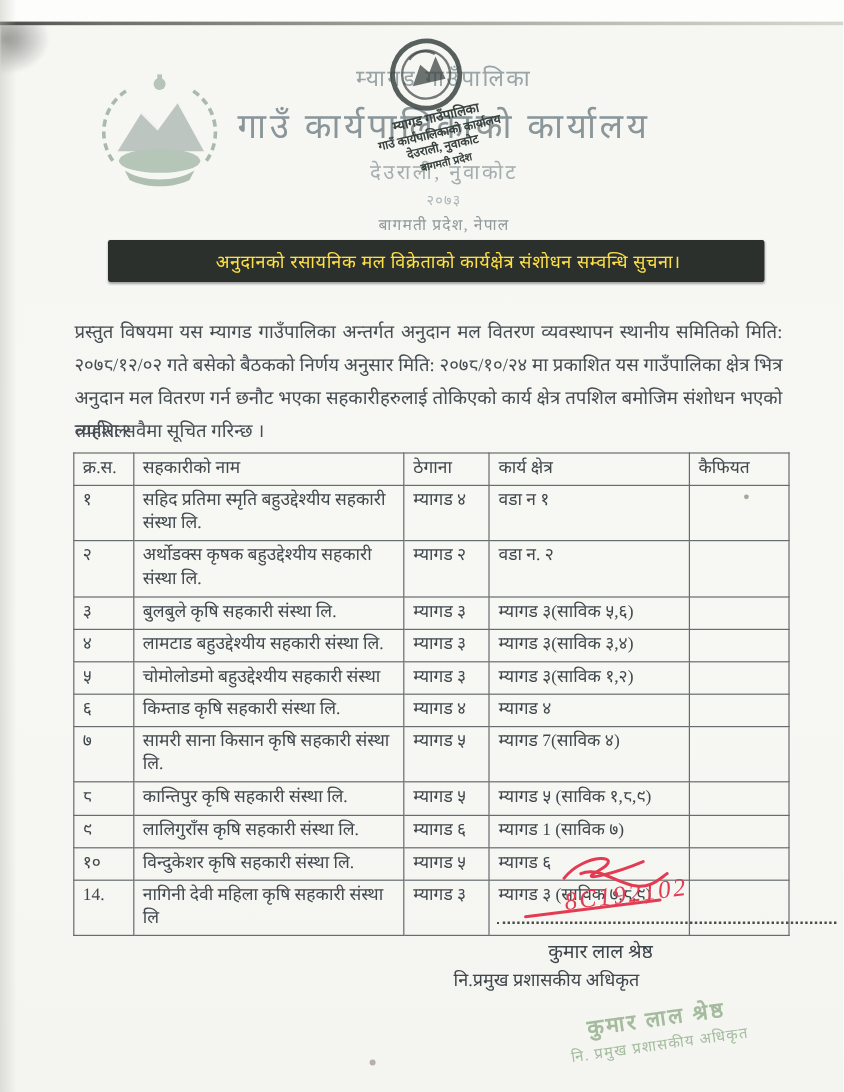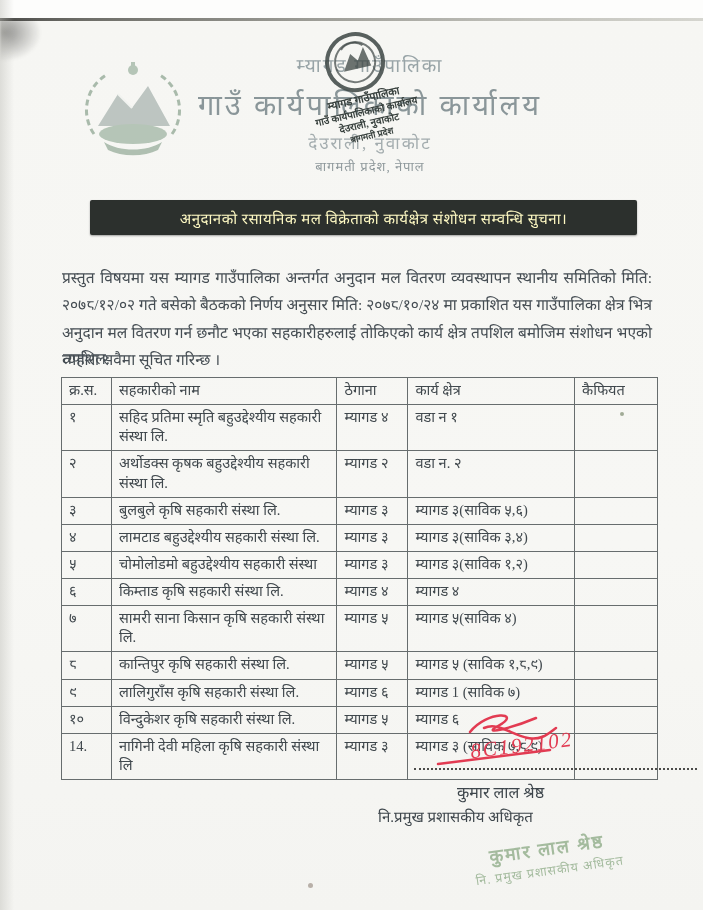--- a/index.html
+++ b/index.html
@@ -22,21 +22,21 @@
   .lh .year{font-size:12px;color:#aeb6b8;margin-top:4px;letter-spacing:1px;}
   .lh .prov{font-size:13px;color:#8f999c;margin-top:3px;letter-spacing:1px;}
   
   .stamp-top{position:absolute;left:280px;top:30px;width:170px;height:150px;transform:rotate(-13deg);color:#39423f;}
   .stamp-top .seal{display:block;margin:0 auto;}
   .stamp-top .l{text-align:center;font-weight:bold;line-height:1.25;}
   .s1{font-size:11px;} .s2{font-size:10px;} .s3{font-size:10px;} .s4{font-size:9px;}
   
   .titlebar{position:absolute;left:90px;top:200px;width:547px;height:35px;background:#2c302d;border-radius:2px;
     box-shadow:0 1px 2px rgba(0,0,0,.35);display:flex;align-items:center;justify-content:center;}
-  .titlebar span{color:#fef9c3;font-size:15px;letter-spacing:.5px;margin-left:20px;}
+  .titlebar span{color:#fde047;font-size:15px;letter-spacing:.5px;margin-left:20px;}
   
   .para{position:absolute;left:62px;top:264px;width:590px;font-size:15.5px;line-height:1.76;text-align:justify;color:#454d53;}
   .details{position:absolute;left:63px;top:347px;font-size:15.5px;color:#454d53;}
   
   table.coops{position:absolute;left:61px;top:377px;width:597px;border-collapse:collapse;font-size:14.5px;color:#40484d;}
   table.coops td,table.coops th{border:1px solid #676d6e;padding:3px 7px 4px 7px;vertical-align:top;text-align:left;font-weight:normal;line-height:1.32;margin-left:48px;}
   
   .sig-scribble{position:absolute;left:432px;top:708px;width:250px;height:64px;}
   .sig-hand{position:absolute;left:470px;top:733px;transform:rotate(-7deg);font-size:21px;font-style:italic;color:#e23b52;letter-spacing:2px;}
   .dotline{position:absolute;left:414px;top:752px;width:283px;height:16px;border-bottom:2px dotted #4c4c4a;}
@@ -69,20 +69,21 @@
       <path d="M30 86 C 45 96, 73 96, 88 86 L84 94 C 70 101, 48 101, 34 94 Z" fill="#7f9a84"></path>
       <circle cx="59" cy="14" r="5" fill="#8aa58f"></circle>
       <rect x="57" y="6" width="4" height="10" fill="#8aa58f"></rect>
     </g>
   </svg>
 
   <div class="lh">
     <div class="muni">म्यागड गाउँपालिका</div>
     <div class="office">गाउँ कार्यपालिकाको कार्यालय</div>
     <div class="place">देउराली, नुवाकोट</div>
+    <div class="year">२०७३</div>
     <div class="prov">बागमती प्रदेश, नेपाल</div>
   </div>
 
   <div class="stamp-top">
     <svg class="seal" width="62" height="62" viewBox="0 0 62 62">
       <circle cx="31" cy="31" r="28" fill="none" stroke="#3c4543" stroke-width="4" opacity=".85"></circle>
       <circle cx="31" cy="31" r="20" fill="none" stroke="#3c4543" stroke-width="2" opacity=".7"></circle>
       <path d="M18 38 L28 22 L34 30 L42 18 L46 38 Z" fill="#3c4543" opacity=".75"></path>
       <path d="M20 16 C 26 10, 36 10, 42 16" stroke="#3c4543" stroke-width="2" fill="none" opacity=".7"></path>
     </svg>
@@ -156,21 +157,21 @@
         <td>६</td>
         <td>किम्ताड कृषि सहकारी संस्था लि.</td>
         <td>म्यागड ४</td>
         <td>म्यागड ४</td>
         <td></td>
       </tr>
       <tr>
         <td>७</td>
         <td>सामरी साना किसान कृषि सहकारी संस्था लि.</td>
         <td>म्यागड ५</td>
-        <td>म्यागड ५(साविक ४)</td>
+        <td>म्यागड 7(साविक ४)</td>
         <td></td>
       </tr>
       <tr>
         <td>८</td>
         <td>कान्तिपुर कृषि सहकारी संस्था लि.</td>
         <td>म्यागड ५</td>
         <td>म्यागड ५ (साविक १,८,९)</td>
         <td></td>
       </tr>
       <tr>

